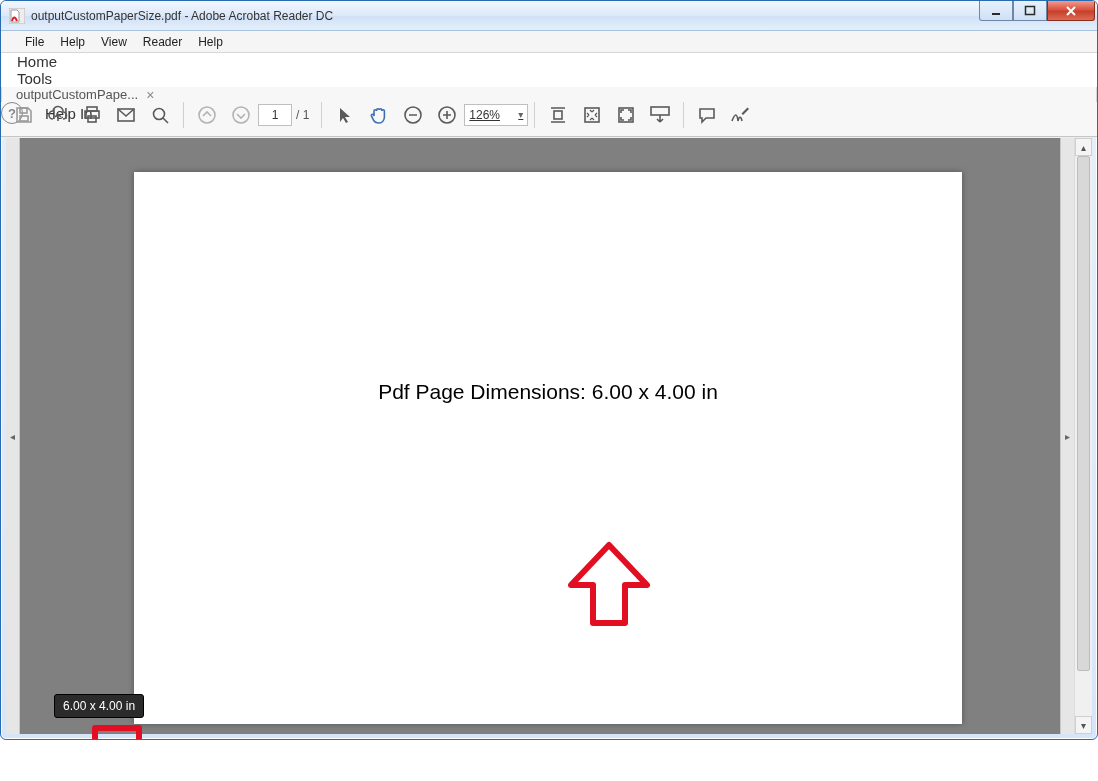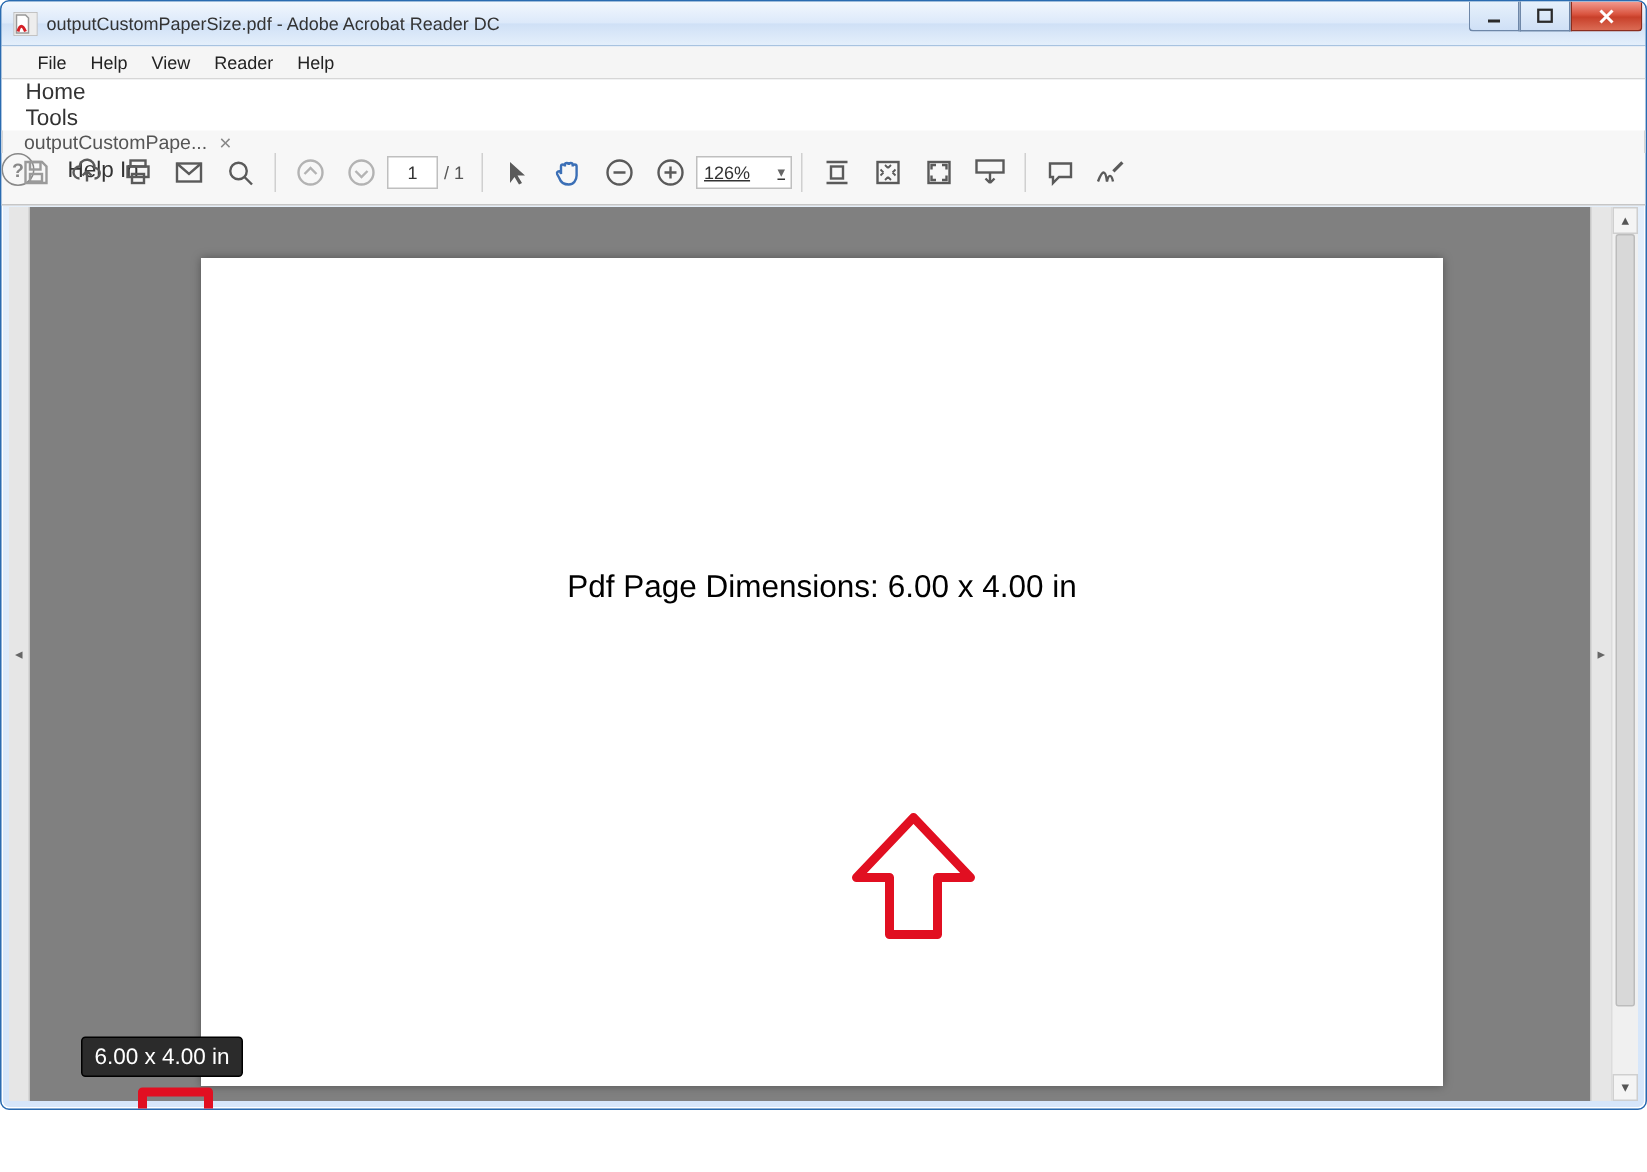--- a/index.html
+++ b/index.html
@@ -37,21 +37,21 @@
   .side-collapse.left { border-left:none; border-right:1px solid #c7c7c7; }
   .vscroll { width:18px; background:#f0f0f0; border-left:1px solid #dcdcdc; position:relative; }
   .vscroll .arrow { height:18px; display:flex; align-items:center; justify-content:center; background:#f4f4f4; border:1px solid #cfcfcf; color:#555; font-size:10px; }
   .vscroll .track { position:absolute; top:18px; bottom:18px; left:0; right:0; }
   .vscroll .thumb { position:absolute; left:2px; right:2px; top:0; height:92%; background:#d8d8d8; border:1px solid #bcbcbc; border-radius:2px; }
   .vscroll .arrow.down { position:absolute; bottom:0; left:0; right:0; }
   .page { position:absolute; top:34px; left:114px; width:828px; height:552px; background:#fff; box-shadow:0 0 6px rgba(0,0,0,.35); }
   .page-text { position:absolute; top:208px; width:100%; text-align:center; font-family:Arial,Helvetica,sans-serif; font-size:21px; color:#000; }
   .annot-arrow-up { position:absolute; top:399px; left:539px; }
   .annot-arrow-down { position:absolute; top:584px; left:33px; }
-  .size-tip { position:absolute; left:34px; bottom:16px; background:#2b2b2b; color:#fff; font-size:15px; padding:4px 8px; border-radius:3px; border:1px solid #000;text-align:right; }
+  .size-tip { position:absolute; left:34px; bottom:16px; background:#2b2b2b; color:#fff; font-size:12px; padding:4px 8px; border-radius:3px; border:1px solid #000;text-align:right; }
   .help-circle { width:22px; height:22px; border:1.5px solid #888; border-radius:50%; display:flex; align-items:center; justify-content:center; color:#888; font-size:13px; font-weight:bold; }
 </style>
 </head>
 <body>
 
 <div class="window">
 
   <div class="titlebar">
     <span class="app-icon">
       <svg width="16" height="16">

